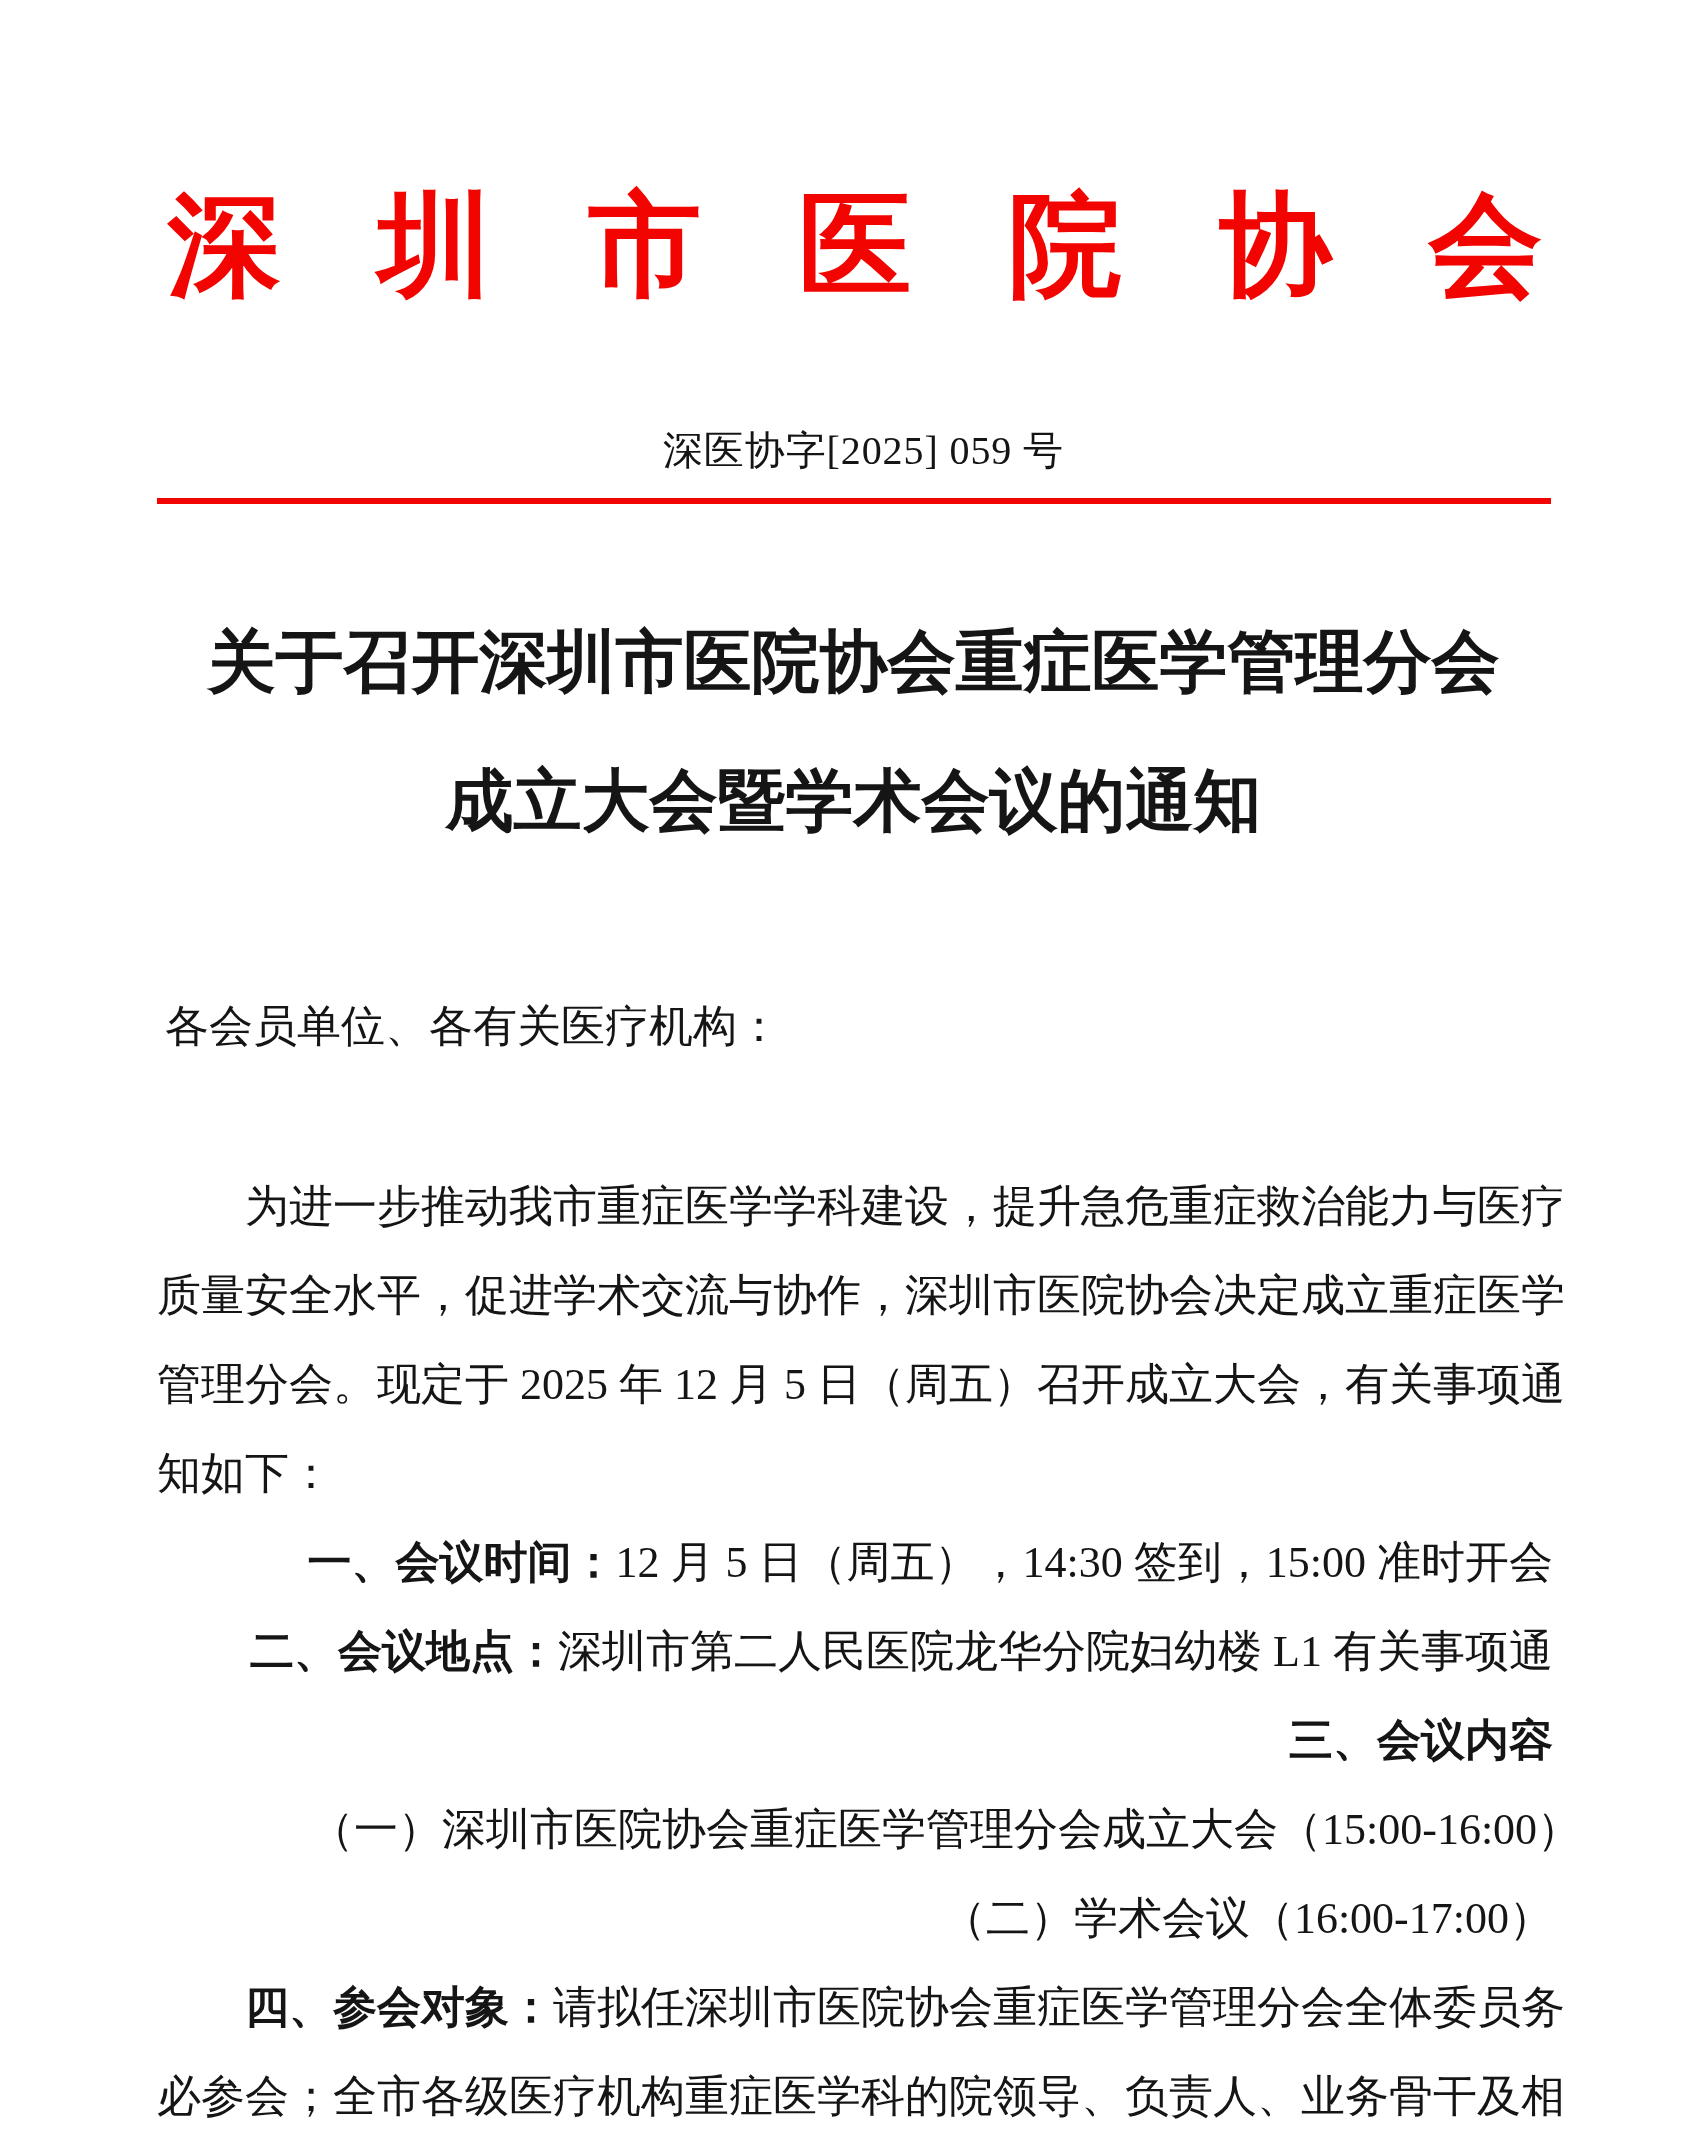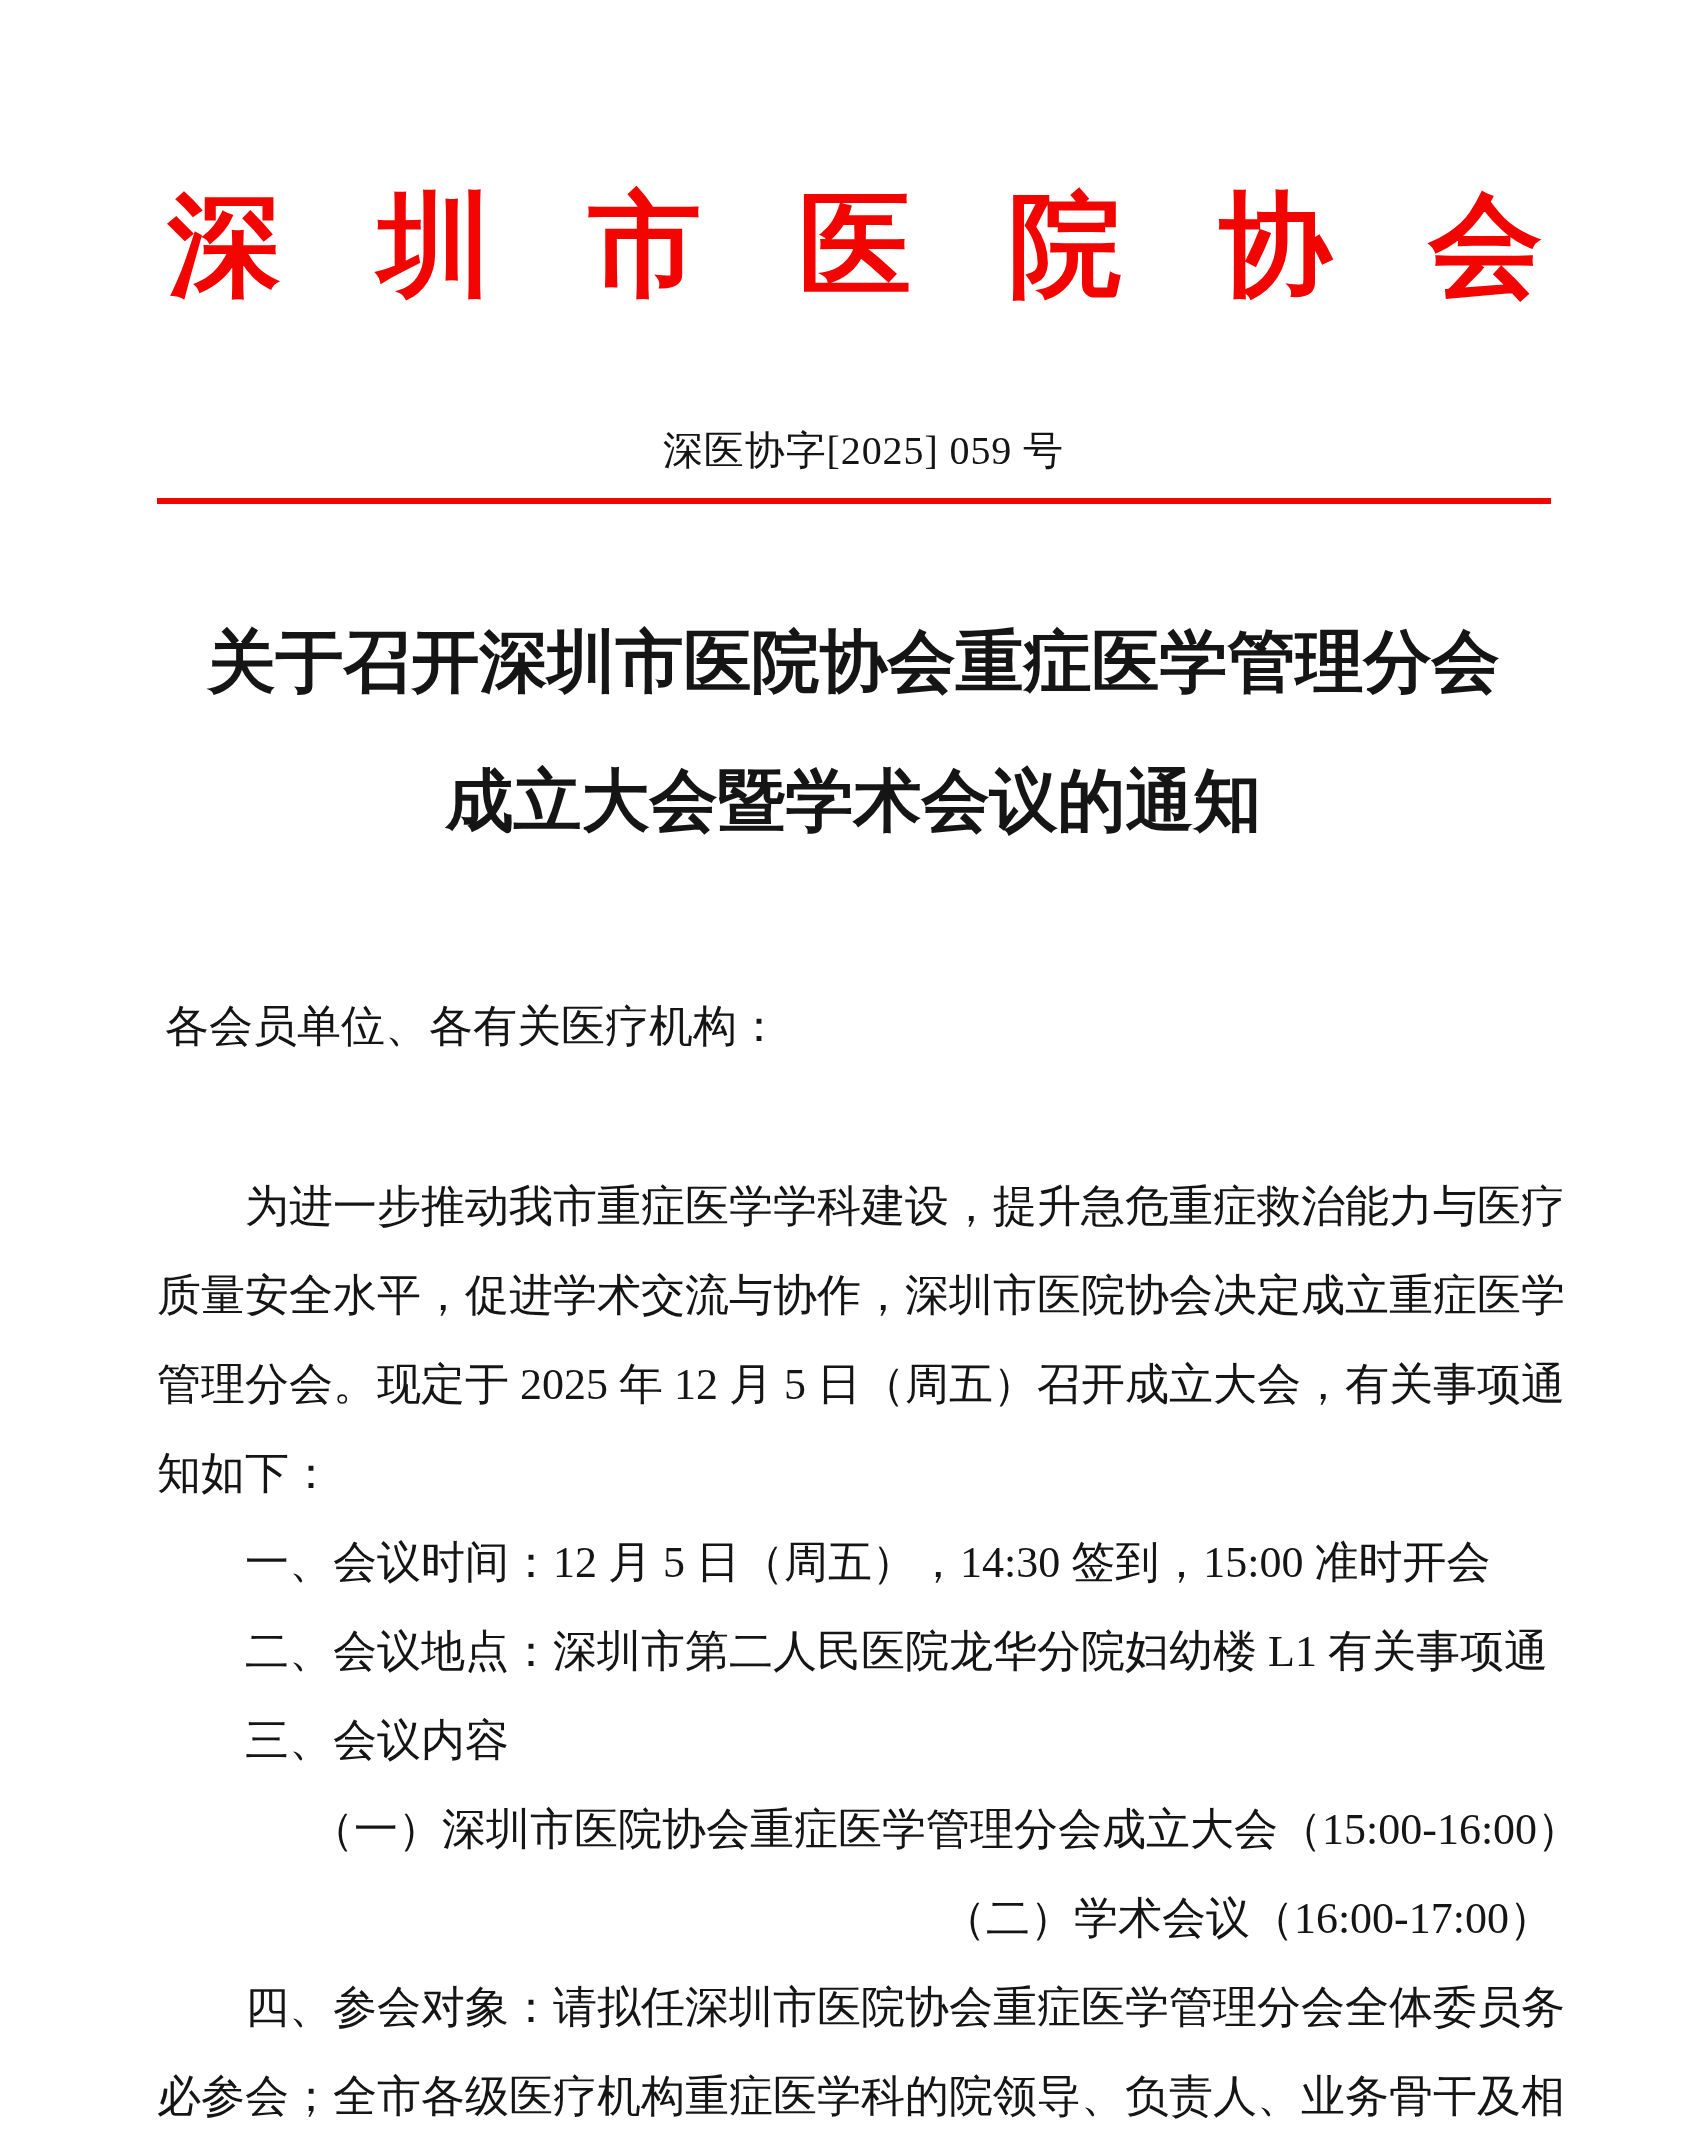--- a/index.html
+++ b/index.html
@@ -52,23 +52,23 @@
     white-space:nowrap;
   }
 
   
   .doc-body{
     position:absolute;top:982px;left:157px;width:1396px;
     font-size:44px;line-height:89px;
   }
   .line{white-space:nowrap;}
   .salutation{margin-bottom:91px;margin-left:8px;}
-  .ind-2{padding-left:88px;}   
+  .ind-2{padding-left:88px;text-align:right;}   
   .ind-sub{padding-left:153px;text-align:right;} 
-  .lbl{font-weight:400;}
+  .lbl{font-weight:700;}
 </style>
 </head>
 <body>
 
 <div class="page">
 
   <div class="org-title">
     <span>深</span>
     <span>圳</span>
     <span>市</span>

